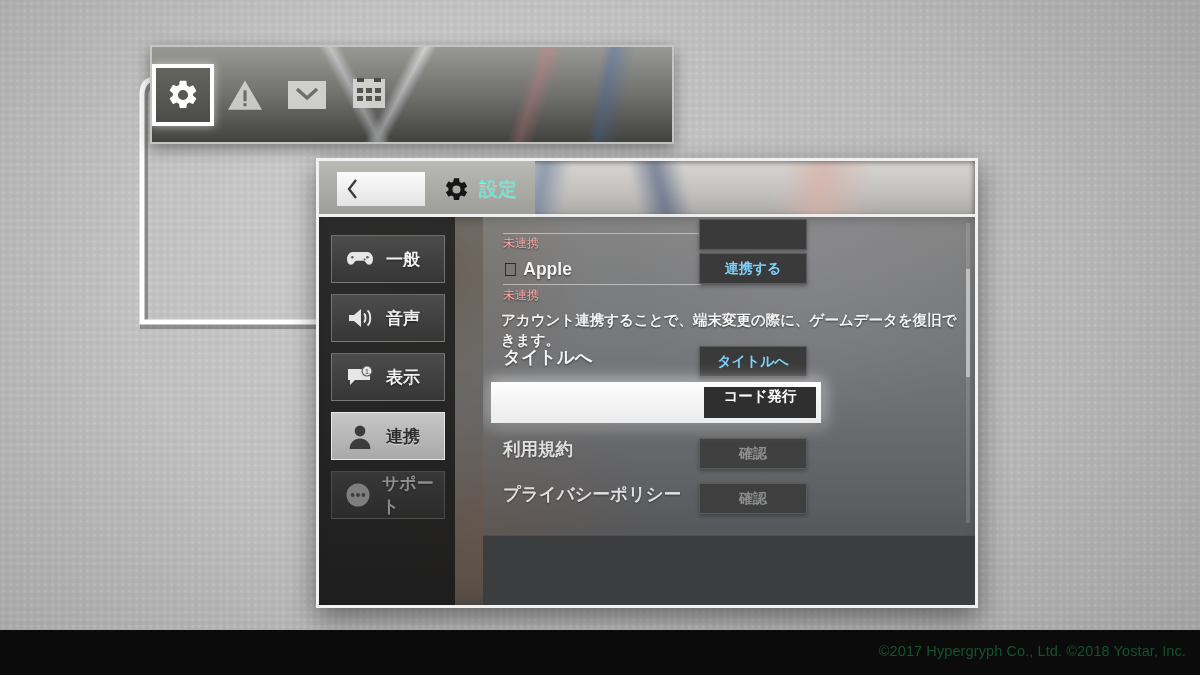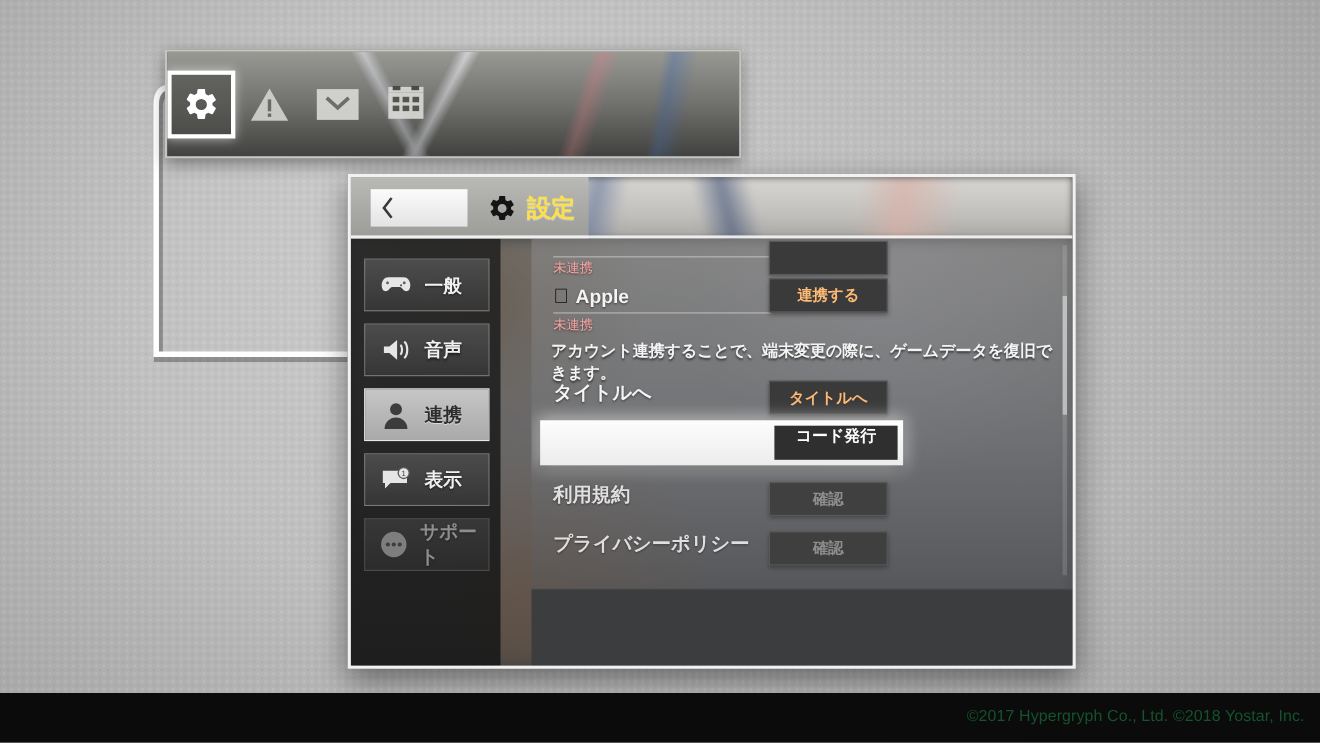--- a/index.html
+++ b/index.html
@@ -74,21 +74,21 @@
       linear-gradient(96deg, rgba(210,170,160,0) 70%, rgba(216,176,166,.7) 76%, rgba(230,210,200,0) 84%),
       linear-gradient(180deg,#d8d6d2 0%,#c2c0bd 60%,#a9a7a4 100%);
     filter:blur(3.2px);}
   .head-left{position:absolute;left:0;top:0;width:216px;height:56px;
     background:linear-gradient(180deg,#b9b9b6,#9b9b98);}
   .back-btn{position:absolute;left:18px;top:11px;width:88px;height:34px;
     background:linear-gradient(180deg,#fbfbfb,#e3e3e3);
     display:flex;align-items:center;padding-left:9px;box-sizing:border-box;}
   .title-wrap{position:absolute;left:124px;top:0;height:56px;display:flex;
     align-items:center;gap:9px;}
-  .win-title{font-size:22px;color:#fde047;font-weight:bold;
+  .win-title{font-size:19px;color:#5eead4;font-weight:normal;
     text-shadow:0 1px 1px rgba(255,255,255,.5);}
   .head-underline{position:absolute;left:0;right:0;top:53px;height:3px;
     background:rgba(255,255,255,.85);}
 
   .win-body{position:absolute;left:0;top:56px;right:0;bottom:0;overflow:hidden;}
   .body-art{position:absolute;inset:0;
     background:
       radial-gradient(circle at 18% 14%, rgba(120,96,70,.55) 0%, rgba(0,0,0,0) 24%),
       radial-gradient(circle at 74% 10%, rgba(190,190,200,.45) 0%, rgba(0,0,0,0) 30%),
       radial-gradient(circle at 26% 86%, rgba(150,100,60,.45) 0%, rgba(0,0,0,0) 28%),
@@ -124,21 +124,21 @@
   .row{position:absolute;left:0;right:0;display:flex;align-items:center;}
   .row-label{font-size:17.5px;color:#f4f4f4;font-weight:bold;
     text-shadow:0 1px 2px rgba(0,0,0,.55);}
   .row-label.muted{color:#ffffff;opacity:.80;}
   .sub-label{font-size:12px;color:#fca5a5;text-shadow:0 1px 2px rgba(0,0,0,.5);}
   .hr{position:absolute;height:1px;background:rgba(235,235,235,.55);}
 
   .btn{height:29px;display:flex;align-items:center;justify-content:center;
     background:#3a3a3a;border:1px solid rgba(150,150,150,.35);
     box-shadow:0 2px 4px rgba(0,0,0,.35);}
-  .btn-lbl{font-size:14px;color:#fdba74;font-weight:bold;}
+  .btn-lbl{font-size:14px;color:#7dd3fc;font-weight:bold;}
   .btn.faded .btn-lbl{color:#bdbdbd;opacity:.7;}
   .btn.faded{opacity:.85;}
 
   
   .hl-row{position:absolute;left:8px;top:392px;width:330px;height:41px;
     background:linear-gradient(180deg,#fdfdfd,#ececec);
     box-shadow:0 0 14px 3px rgba(255,255,255,.55), 0 3px 7px rgba(0,0,0,.45);
     display:flex;align-items:center;z-index:6;}
   .hl-label{font-size:17px;color:#141414;font-weight:bold;margin-left:14px;}
   .hl-btn{position:absolute;right:5px;top:5px;width:112px;height:31px;
@@ -271,39 +271,39 @@
             <span class="side-ico">
               <svg width="28" height="24" viewBox="0 0 28 24">
                 <path d="M3 9h5l7-6v18l-7-6H3z" fill="#e6e6e6"></path>
                 <path d="M18 7.5c2 1.6 2 7.4 0 9" fill="none" stroke="#e6e6e6" stroke-width="2"></path>
                 <path d="M21.5 4.5c3.6 2.8 3.6 12.2 0 15" fill="none" stroke="#e6e6e6" stroke-width="2"></path>
               </svg>
             </span>
             <span class="side-lbl">音声</span>
           </div>
 
-          <div class="side-item active">
-            <span class="side-ico">
-              <svg width="24" height="25" viewBox="0 0 24 25" fill="#3c3c3c">
-                <circle cx="12" cy="7" r="5.4"></circle>
-                <path d="M1.6 25c0-6 4.7-10.4 10.4-10.4S22.4 19 22.4 25z"></path>
-              </svg>
-            </span>
-            <span class="side-lbl">連携</span>
-          </div>
-
           <div class="side-item">
             <span class="side-ico">
               <svg width="28" height="23" viewBox="0 0 28 23">
                 <path d="M2 3h22v11H9l-5 5v-5H2z" fill="#e6e6e6"></path>
                 <circle cx="21" cy="5" r="5" fill="#e6e6e6" stroke="#5a5a5a" stroke-width="1.2"></circle>
                 <text x="21" y="8" font-size="7" text-anchor="middle" fill="#3d3d3d" font-family="Liberation Sans, sans-serif">1</text>
               </svg>
             </span>
             <span class="side-lbl">表示</span>
+          </div>
+
+          <div class="side-item active">
+            <span class="side-ico">
+              <svg width="24" height="25" viewBox="0 0 24 25" fill="#3c3c3c">
+                <circle cx="12" cy="7" r="5.4"></circle>
+                <path d="M1.6 25c0-6 4.7-10.4 10.4-10.4S22.4 19 22.4 25z"></path>
+              </svg>
+            </span>
+            <span class="side-lbl">連携</span>
           </div>
 
           <div class="side-item dim">
             <span class="side-ico">
               <svg width="26" height="26" viewBox="0 0 26 26">
                 <circle cx="13" cy="13" r="11.5" fill="#d2d2d2"></circle>
                 <circle cx="7.6" cy="13" r="1.9" fill="#555"></circle>
                 <circle cx="13" cy="13" r="1.9" fill="#555"></circle>
                 <circle cx="18.4" cy="13" r="1.9" fill="#555"></circle>
               </svg>

